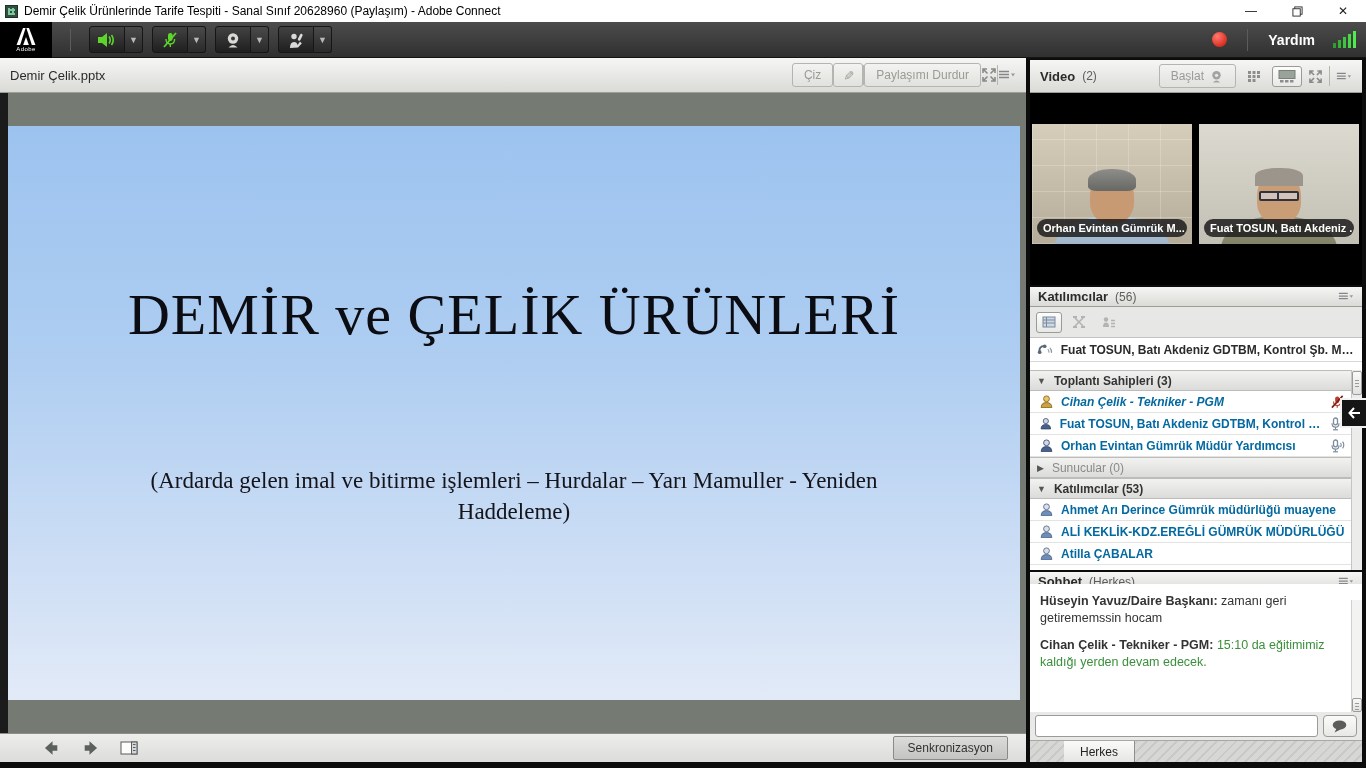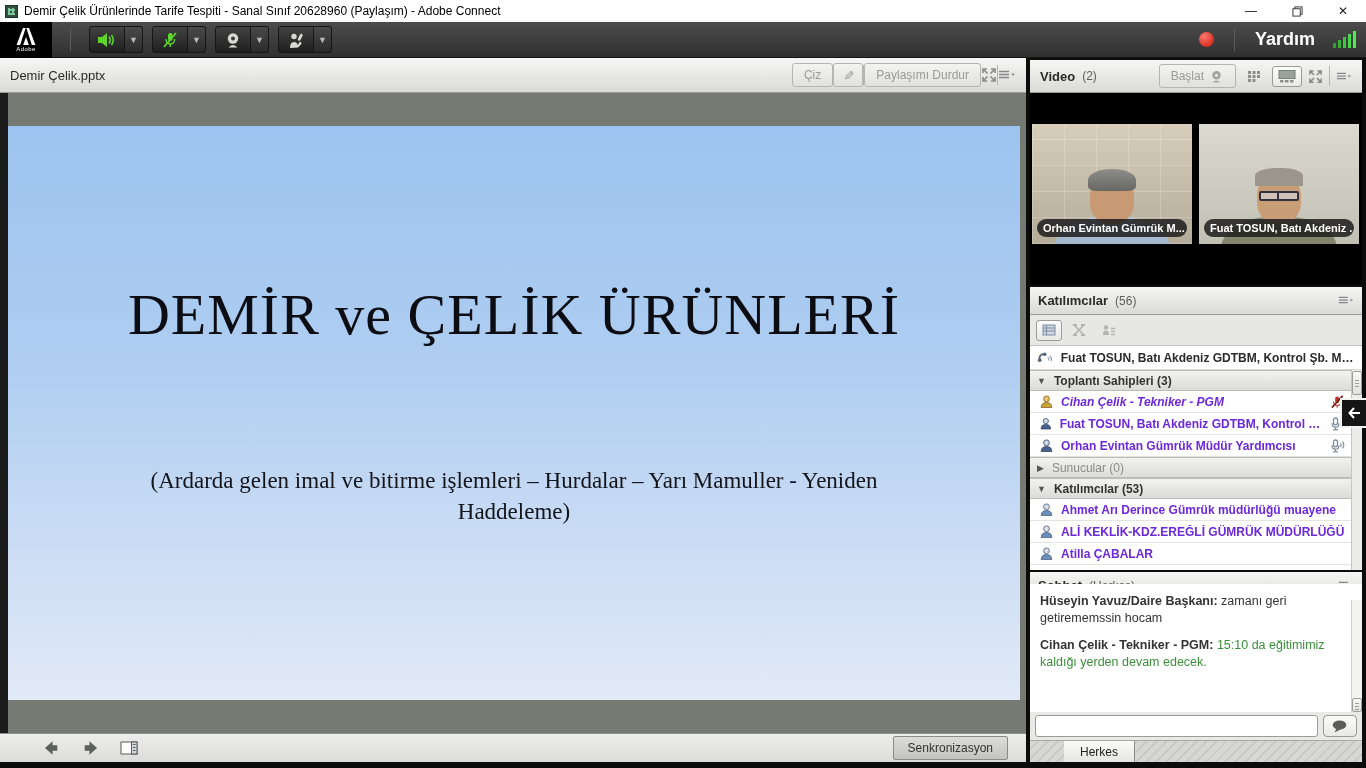--- a/index.html
+++ b/index.html
@@ -22,21 +22,21 @@
   .adobe-logo { width:52px; height:36px; background:#000; display:flex; flex-direction:column; align-items:center; justify-content:center; }
   .adobe-text { color:#fff; font-size:6px; letter-spacing:.4px; margin-top:1px; }
   .menu-items { display:flex; gap:32px; margin-left:24px; }
   .menu-item { color:#fff; font-weight:bold; font-size:14px; white-space:nowrap; }
   .menubar-sep { width:1px; height:22px; background:#5c5c5c; margin:0 18px; }
   .audio-group { display:flex; margin-right:9px; }
   .audio-main { width:36px; height:27px; background:linear-gradient(#424242,#1f1f1f); border:1px solid #161616; border-radius:3px 0 0 3px; display:grid; place-items:center; }
   .audio-arrow { width:18px; height:27px; background:linear-gradient(#4a4a4a,#2a2a2a); border:1px solid #161616; border-left:none; border-radius:0 3px 3px 0; display:grid; place-items:center; color:#b9b9b7; font-size:9px; }
   .menubar-right { margin-left:auto; display:flex; align-items:center; padding-right:10px; }
   .record-dot { width:15px; height:15px; border-radius:50%; background:radial-gradient(circle at 35% 30%,#ff7a6e,#dc2f23 70%); margin-right:18px; }
-  .help-label { color:#fff; font-weight:bold; font-size:18px; margin:0 18px; }
+  .help-label { color:#fff; font-weight:bold; font-size:14px; margin:0 18px; }
   .signal { display:flex; align-items:flex-end; gap:2px; height:17px; }
   .signal span { width:3px; background:#3ec43e; }
 
   
   .share-pod { position:absolute; top:58px; left:0; width:1026px; bottom:6px; background:#101010; }
   .pod-header { height:35px; background:linear-gradient(#f6f6f4,#dadad7); border-bottom:1px solid #9c9c99; display:flex; align-items:center; padding:0 10px; }
   .pod-title { font-size:13px; font-weight:bold; color:#2b2b2b; white-space:nowrap;text-align:right; }
   .pod-count { font-size:12px; color:#5d5d5b; margin-left:7px; }
   .hdr-right { margin-left:auto; display:flex; align-items:center; }
   .ghost-btn { padding:4px 11px; border:1px solid #b4b4b1; border-radius:3px; background:linear-gradient(#f3f3f1,#e1e1de); color:#9a9a97; font-size:12px; white-space:nowrap; display:flex; align-items:center; gap:5px; }
@@ -53,21 +53,21 @@
   .slide-subtitle { position:absolute; top:59%; left:50%; transform:translateX(-50%); width:790px; text-align:center;
       font-family:"Liberation Serif",serif; font-size:23px; color:#14141b; line-height:1.35; }
 
   .share-controlbar { position:absolute; left:0; right:0; bottom:0; height:29px;
       background:linear-gradient(#ededeb,#dcdcda); border-top:1px solid #8e8e8b; display:flex; align-items:center; padding:0 0 0 44px; gap:16px; }
   .sync-btn { margin-left:auto; margin-right:18px; padding:4px 14px; background:linear-gradient(#dcdcda,#c3c3c1); border:1px solid #8a8a87; border-radius:2px; font-size:12px; color:#333; }
 
   
   .right-panel { position:absolute; top:58px; left:1027px; right:0; bottom:6px; background:#0c0c0c; }
   .pod { position:absolute; left:3px; right:4px; background:#fff; }
-  .pod-header-sm { height:28px; background:linear-gradient(#f6f6f4,#dadad7); border-bottom:1px solid #9c9c99; display:flex; align-items:center; padding:0 8px; }
+  .pod-header-sm { height:20px; background:linear-gradient(#f6f6f4,#dadad7); border-bottom:1px solid #9c9c99; display:flex; align-items:center; padding:0 8px; }
 
   
   .video-pod { top:2px; height:225px; background:#000; }
   .video-pod .pod-header { height:33px; }
   .video-body { position:absolute; top:33px; left:0; right:0; bottom:0; background:#000; }
   .video-thumb { position:absolute; top:31px; width:160px; height:120px; overflow:hidden; }
   .thumb-1 { left:2px; background:
       repeating-linear-gradient(0deg,rgba(255,255,255,.22) 0 1px,transparent 1px 26px),
       repeating-linear-gradient(90deg,rgba(255,255,255,.22) 0 1px,transparent 1px 32px),
       linear-gradient(#d6cdba,#b4ab98); }
@@ -88,21 +88,21 @@
   .p-toolbar { height:31px; background:#e7e7e5; border-bottom:1px solid #c2c2c0; display:flex; align-items:center; gap:4px; padding:0 6px; }
   .tool-btn { width:26px; height:21px; border-radius:3px; display:grid; place-items:center; }
   .tool-btn.sel { background:linear-gradient(#fdfdfb,#e8e8e6); border:1px solid #9a9a98; }
   .tool-btn.dis { border:1px solid transparent; }
   .phone-row { height:24px; background:#fff; border-bottom:1px solid #d8d8d6; display:flex; align-items:center; gap:7px; padding:0 7px; font-size:12px; font-weight:bold; color:#2b2b2b; white-space:nowrap; overflow:hidden; }
   .p-scroll { position:absolute; top:83px; left:0; right:0; bottom:0; background:#fff; }
   .p-list { position:absolute; top:0; left:0; right:11px; bottom:0; }
   .group-hdr { height:21px; background:linear-gradient(#f2f2f0,#dbdbd9); border-top:1px solid #bcbcba; border-bottom:1px solid #bcbcba; display:flex; align-items:center; gap:8px; padding:0 7px; font-size:12px; font-weight:bold; color:#333; }
   .group-hdr.dim { color:#8a8a88; font-weight:normal; }
   .tri { font-size:9px; color:#555; }
-  .p-row { height:22px; border-bottom:1px solid #e3e3e1; display:flex; align-items:center; gap:8px; padding:0 6px 0 10px; font-size:12px; font-weight:bold; color:#6d28d9; background:#fff; white-space:nowrap; overflow:hidden; }
+  .p-row { height:22px; border-bottom:1px solid #e3e3e1; display:flex; align-items:center; gap:8px; padding:0 6px 0 10px; font-size:12px; font-weight:bold; color:#0369a1; background:#fff; white-space:nowrap; overflow:hidden; }
   .p-row .mic { margin-left:auto; flex:none; }
   .p-name { overflow:hidden; text-overflow:ellipsis; }
   .italic { font-style:italic; }
   .scrollbar { position:absolute; top:0; right:0; bottom:0; width:11px; background:#ececea; border-left:1px solid #c5c5c3; }
   .scroll-thumb { position:absolute; left:0; right:0; height:24px; background:linear-gradient(#f9f9f7,#e2e2e0); border:1px solid #9b9b99; border-radius:2px; }
   .scroll-thumb::after { content:""; position:absolute; left:2px; right:2px; top:8px; height:7px;
       background:repeating-linear-gradient(0deg,#9b9b99 0 1px,transparent 1px 3px); }
 
   
   .chat-pod { top:514px; height:190px; }

